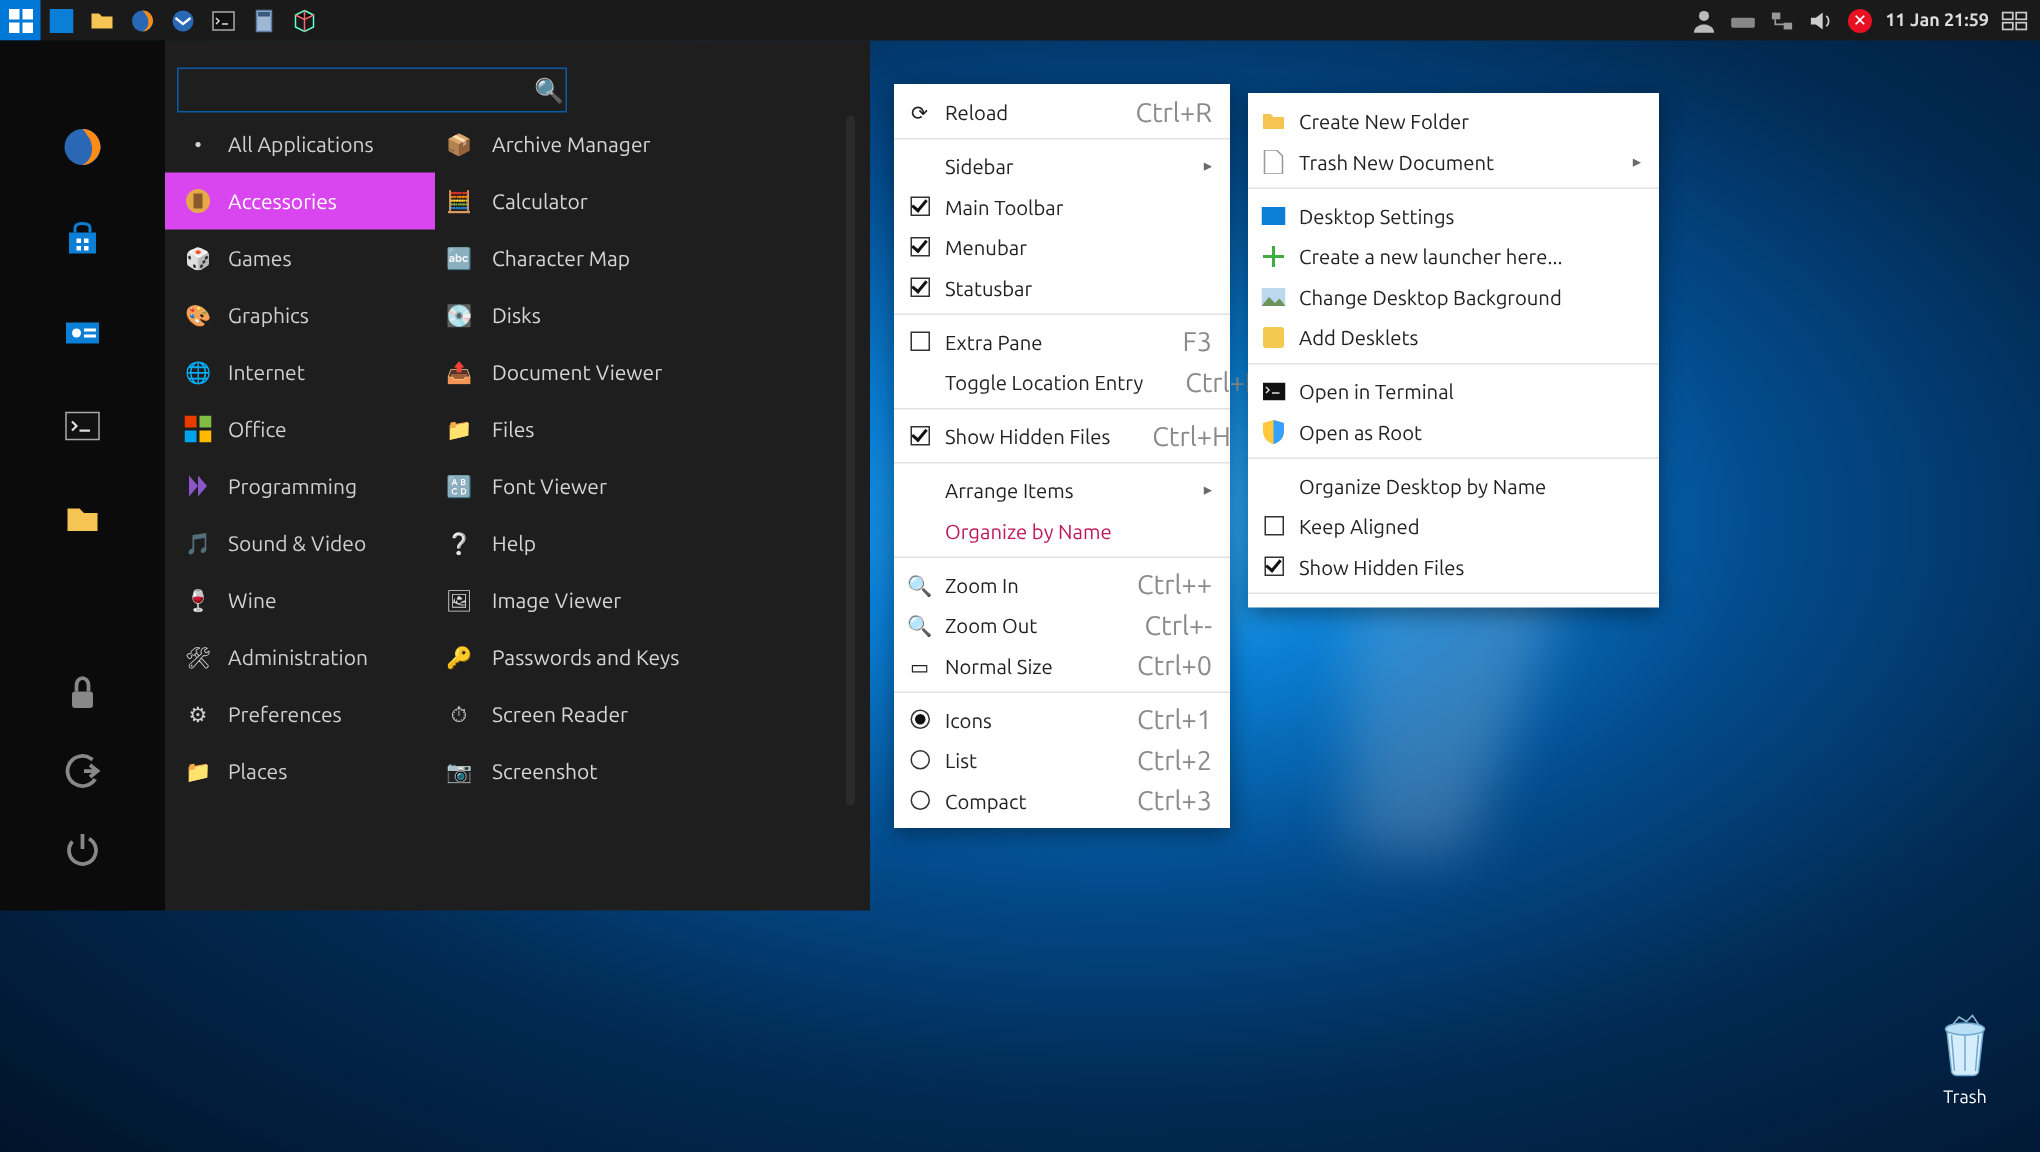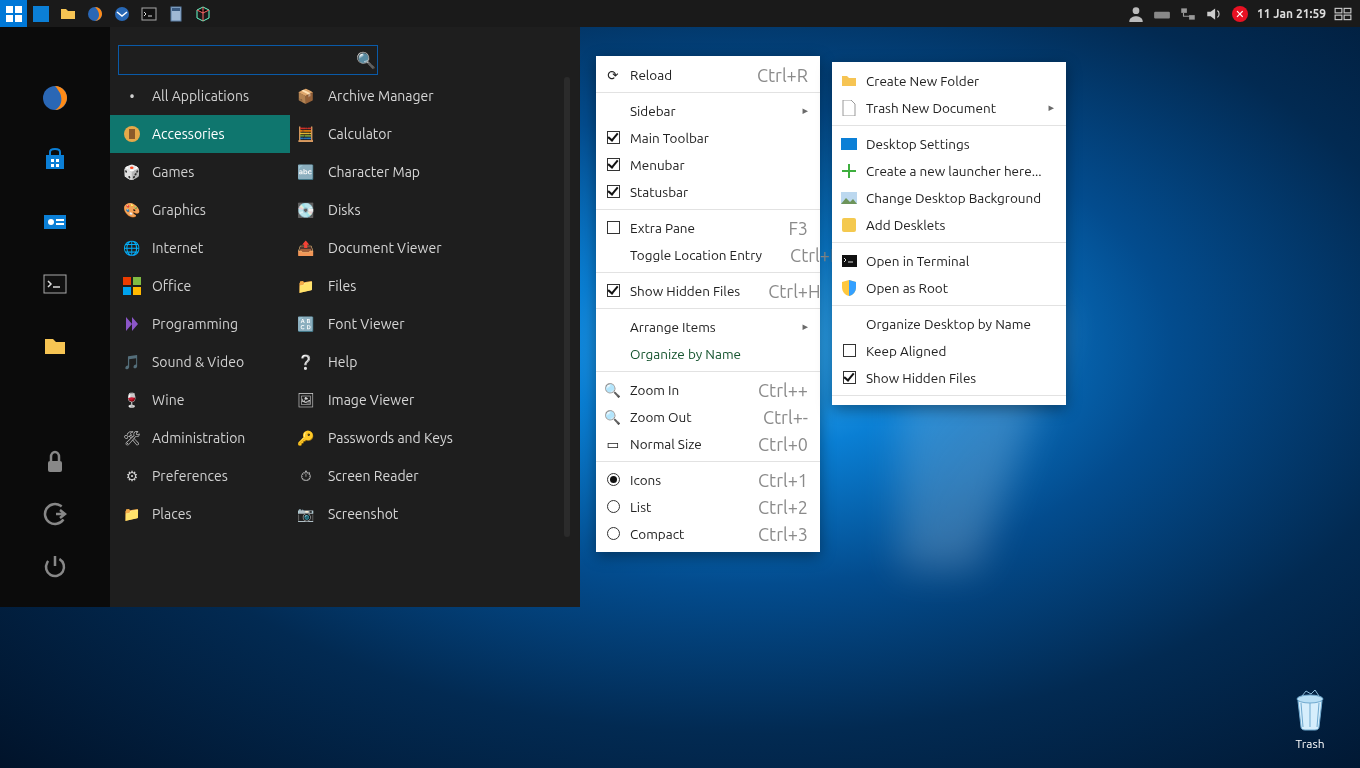--- a/index.html
+++ b/index.html
@@ -22,39 +22,39 @@
 .launchcol svg { width:26px; height:26px; }
 
 .startmenu { position:absolute; top:27px; left:110px; width:470px; height:580px; background:#1e1e1e; display:flex; }
 .leftcol { width:180px; padding-top:50px; display:flex; flex-direction:column; }
 .rightcol { width:270px; padding-top:50px; display:flex; flex-direction:column; position:relative; }
 .scrollbar-fake { position:absolute; right:-10px; top:50px; width:6px; height:460px; background:#2b2b2b; border-radius:3px; }
 .search-wrap { position:absolute; top:18px; left:8px; right:18px; }
 .search { width:260px; height:30px; background:transparent; border:1px solid #0a5aa8; outline:none; color:#e6e6e6; padding:0 30px 0 10px; font-size:13px; }
 .search-icon-i { position:absolute; left:238px; top:6px; color:#888; }
 .cat { display:flex; align-items:center; gap:10px; height:38px; padding-left:12px; color:#d0d0d0; font-size:14px; cursor:pointer; }
-.cat.active { background:#0f766e; color:#fff; }
+.cat.active { background:#d946ef; color:#fff; }
 .cat .ic { width:20px; height:20px; display:flex; align-items:center; justify-content:center; }
 .app { display:flex; align-items:center; gap:12px; height:38px; padding-left:6px; color:#d6d6d6; font-size:14px; cursor:pointer; }
 .app .ic { width:20px; height:20px; display:flex; align-items:center; justify-content:center; }
 
 .menu { position:absolute; background:#fff; box-shadow:0 4px 14px rgba(0,0,0,.4); padding:5px 0; font-size:13.5px; color:#222; }
 .menu .row { display:flex; align-items:center; height:27px; padding:0 12px 0 8px; gap:8px; cursor:pointer; white-space:nowrap; }
-.menu .row.disabled { color:#14532d; cursor:default;justify-content:space-between; }
+.menu .row.disabled { color:#be185d; cursor:default;justify-content:space-between; }
 .menu .row .lead { width:18px; height:18px; display:flex; align-items:center; justify-content:center; flex-shrink:0; }
 .menu .row .lbl { flex:1; }
 .menu .row .accel { color:#8a8a8a; font-size:18px; margin-left:20px; }
 .menu .row .sub { color:#6a6a6a; font-size:11px; }
 .menu hr { border:none; border-top:1px solid #e2e2e2; margin:4px 0; }
 .chk { width:13px; height:13px; border:1.5px solid #333; display:inline-block; position:relative; }
 .chk.on::after { content:""; position:absolute; left:2px; top:-1px; width:4px; height:8px; border:solid #111; border-width:0 2px 2px 0; transform:rotate(40deg); }
 .rad { width:13px; height:13px; border:1.5px solid #333; border-radius:50%; display:inline-block; position:relative; }
 .rad.on::after { content:""; position:absolute; left:2px; top:2px; width:7px; height:7px; background:#111; border-radius:50%; }
 
-.trash { position:absolute; right:28px; bottom:18px; text-align:center; color:#fff; font-size:12px; cursor:pointer; }
+.trash { position:absolute; right:28px; bottom:30px; text-align:center; color:#fff; font-size:12px; cursor:pointer; }
 .trash .bin { width:44px; height:44px; margin:0 auto 4px; }
 </style>
 </head>
 <body>
 
 <div class="winlight"></div>
 
 <div class="taskbar">
   <div class="tb-item tb-start">
     <svg viewBox="0 0 16 16">
@@ -421,21 +421,21 @@
     </div>
   <div class="row">
       <span class="lead">
         <span class="rad"></span>
       </span>
       <span class="lbl">Compact</span>
       <span class="accel">Ctrl+3</span>
     </div>
 </div>
 
-<div class="menu" style="left:832px; top:62px; width:234px">
+<div class="menu" style="left:832px; top:62px; width:274px">
   <div class="row">
       <span class="lead">
         <svg width="16" height="16" viewBox="0 0 16 16">
           <path d="M1 3h5l2 2h7v8H1z" fill="#f6c453"></path>
         </svg>
       </span>
       <span class="lbl">Create New Folder</span>
     </div>
   <div class="row">
       <span class="lead">

